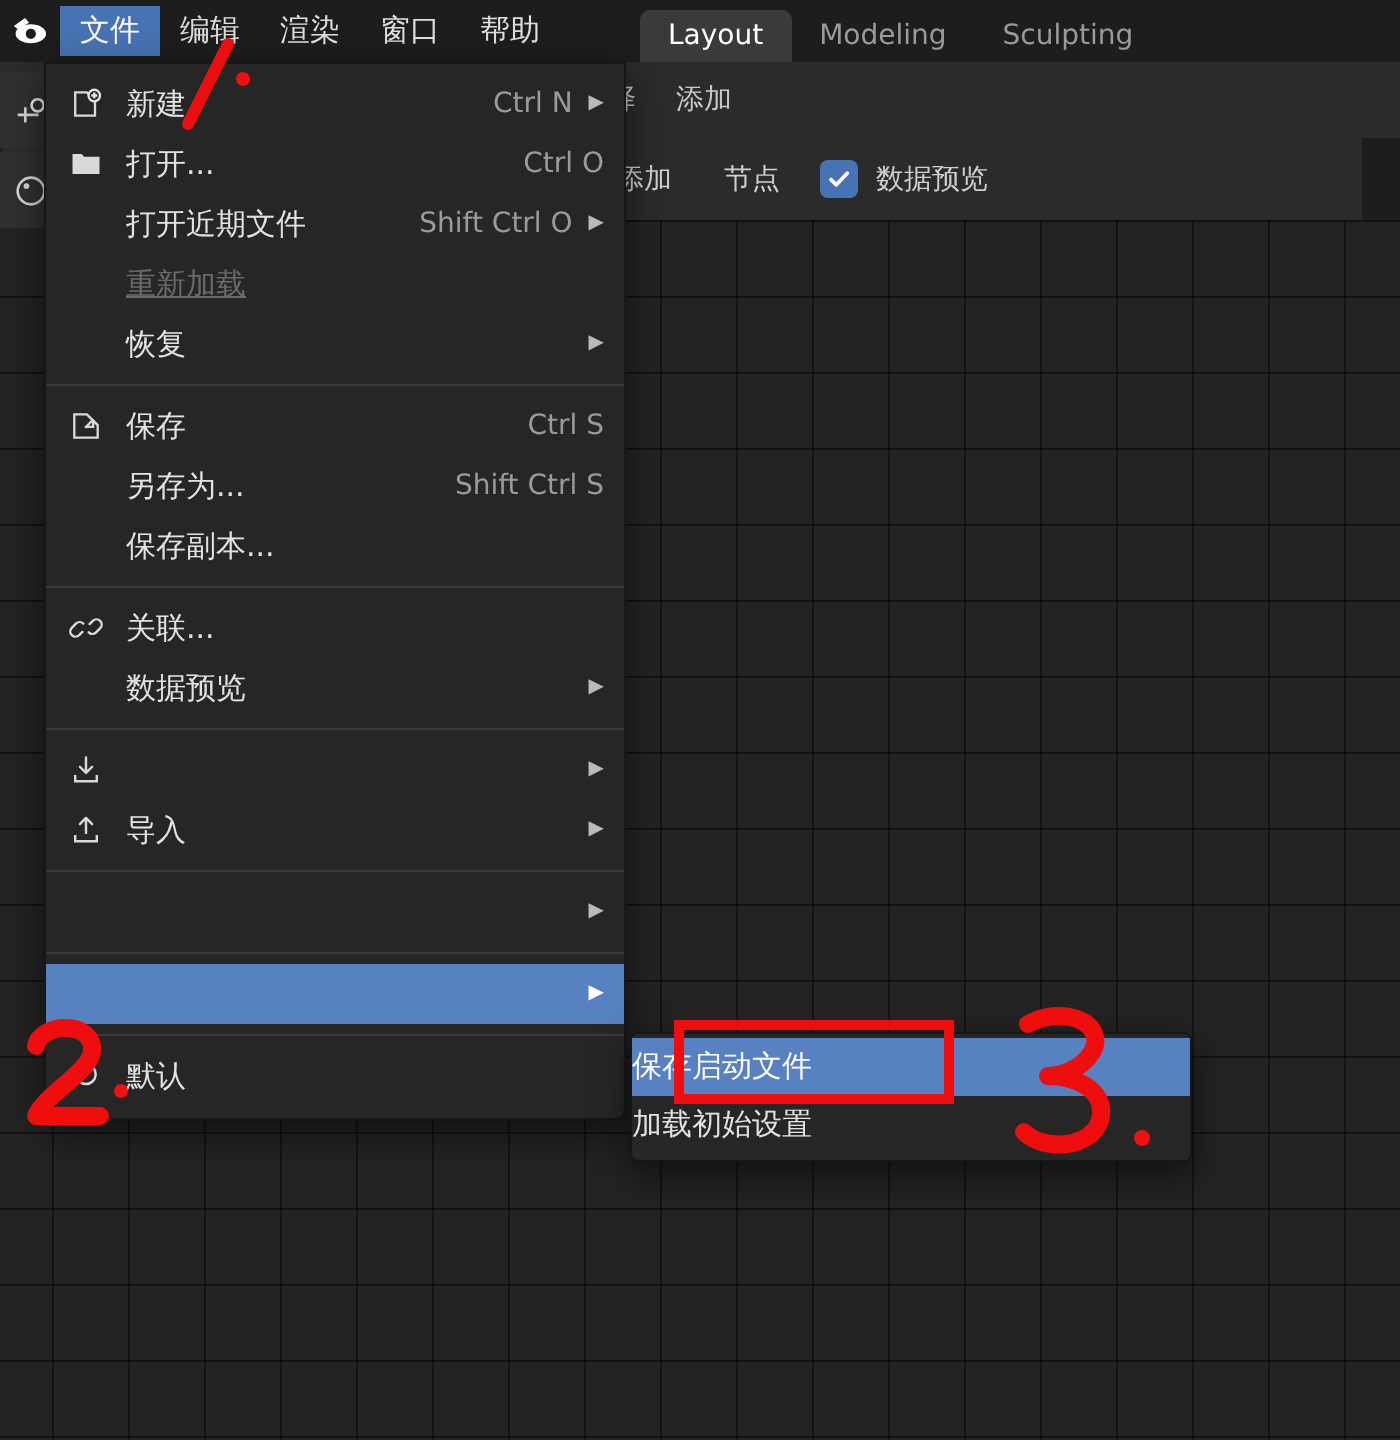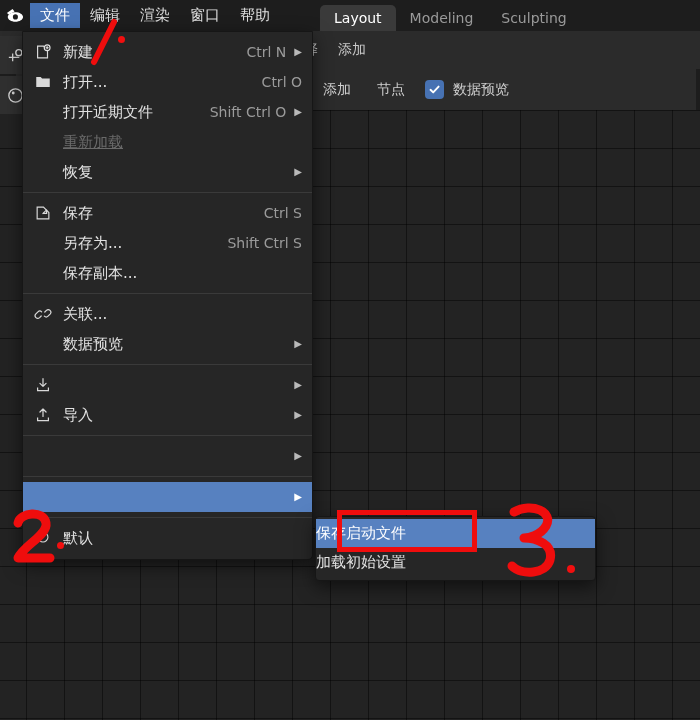--- a/index.html
+++ b/index.html
@@ -64,21 +64,21 @@
     width: 30px; height: 26px; border-radius: 4px;
     background: #3a3a3a;
     display: flex; align-items: center; justify-content: center;
   }
   .mode-icon.sel { background: #2c4b74; }
   .vp-sep { width: 10px; }
   .vp-menu { font-size: 14px; color: #c8c8c8; padding: 0 8px; }
 
   
   .node-header {
-    position: absolute; left: 16px; top: 69px; width: 680px; height: 41px;
+    position: absolute; left: 1px; top: 69px; width: 680px; height: 41px;
     background: #2b2b2b;
     display: flex; align-items: center; gap: 2px; padding-left: 25px;
   }
   .nh-item { font-size: 14px; color: #cfcfcf; padding: 0 12px; white-space: nowrap; }
   .checkbox {
     width: 19px; height: 19px; border-radius: 4px; background: #4772b3;
     display: flex; align-items: center; justify-content: center;
     margin-left: 6px; margin-right: 7px;
   }
 

